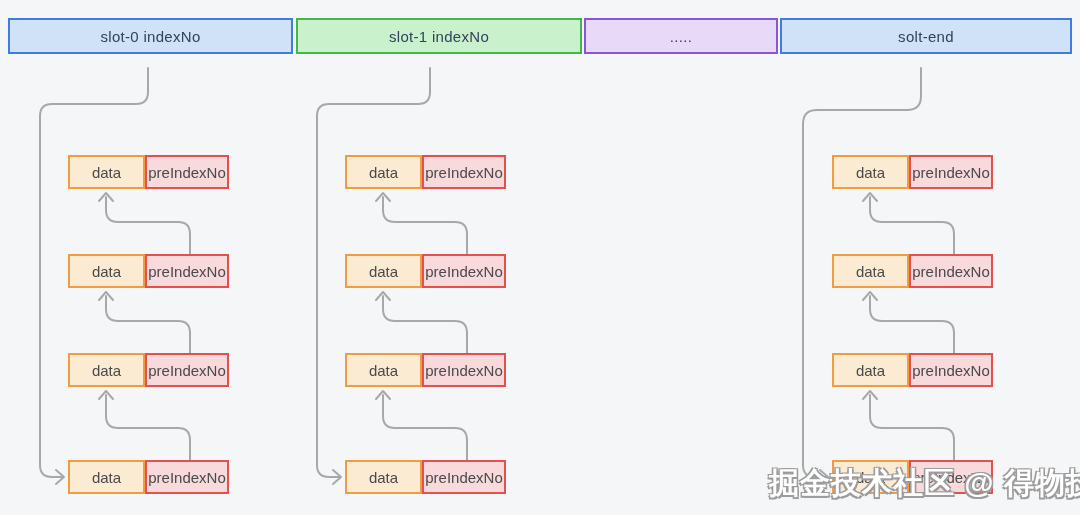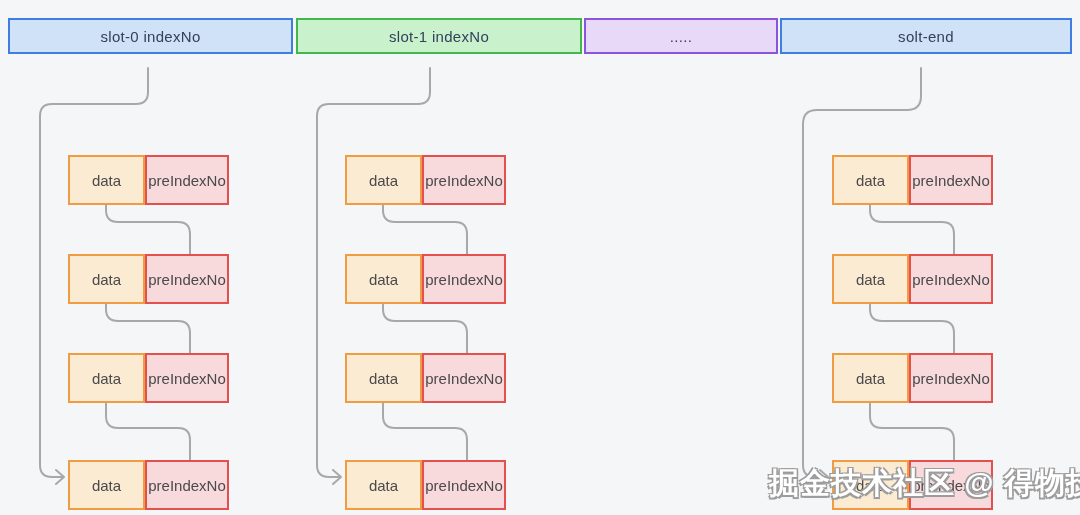--- a/index.html
+++ b/index.html
@@ -10,21 +10,21 @@
   }
   .slot{
     position:absolute;top:18px;height:36px;box-sizing:border-box;
     border:2px solid #888;display:flex;align-items:center;justify-content:center;
     font-size:15px;color:var(--slot-text,#33415c);letter-spacing:.3px;
   }
   .wires{position:absolute;left:0;top:0;z-index:1}
   .wires path{fill:none;stroke:var(--connector,#a8a8a8);stroke-width:2;stroke-linecap:round;stroke-linejoin:round}
   .node{position:absolute;display:flex;height:34px;z-index:2}
   .cell{
-    box-sizing:border-box;height:50px;display:flex;align-items:center;justify-content:center;
+    box-sizing:border-box;height:34px;display:flex;align-items:center;justify-content:center;
     font-size:15px;color:var(--node-text,#4a4a4a);
   }
   .cell.data{width:77px;background:var(--node-data-fill,#fcebd3);border:2px solid var(--node-data-border,#ef9c43)}
   .cell.pre{width:84px;background:var(--node-pre-fill,#f8dadd);border:2px solid var(--node-pre-border,#e4504e)}
   .watermark{
     position:absolute;left:769px;top:463px;z-index:5;white-space:nowrap;
     font-size:30px;font-weight:700;letter-spacing:1px;
     color:var(--watermark-fill,#ffffff);
     text-shadow:-1.5px -1.5px 0 var(--watermark-outline,#9c9c9c),
                  1.5px -1.5px 0 var(--watermark-outline,#9c9c9c),

